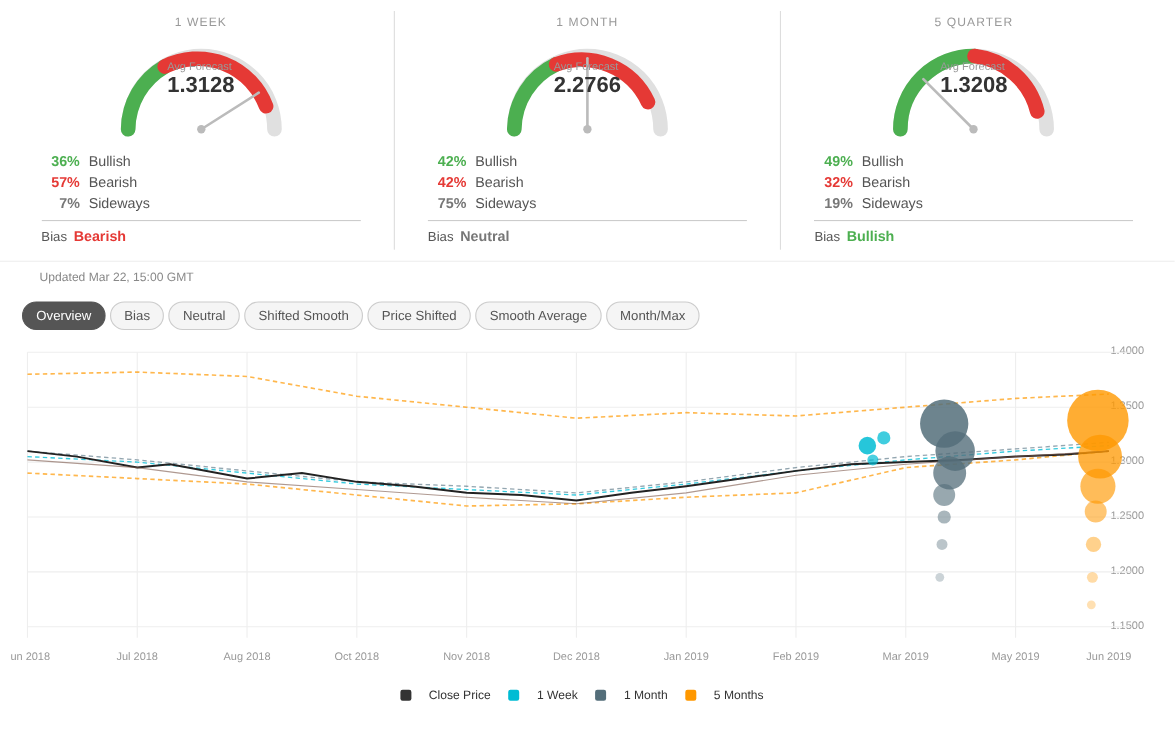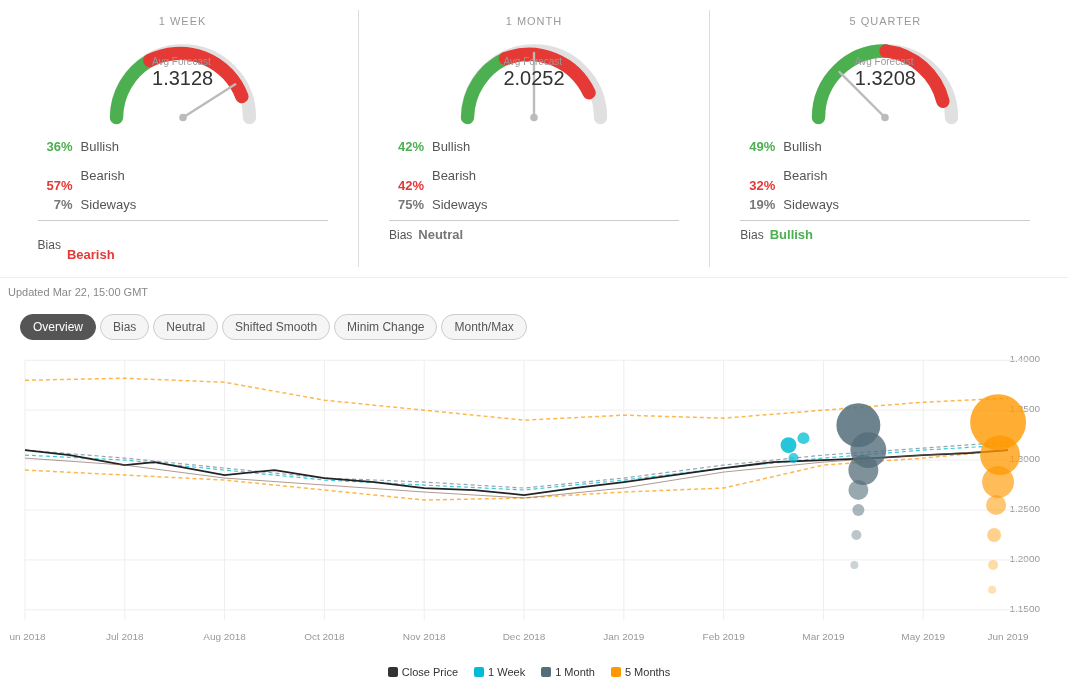--- a/index.html
+++ b/index.html
@@ -49,48 +49,48 @@
     }
 
     .gauge-label .avg-text {
       font-size: 10px;
       color: #999;
       display: block;
     }
 
     .gauge-label .avg-value {
       font-size: 20px;
-      font-weight: normal;
+      font-weight: bold;
       color: #333;
     }
 
     .stats-table {
       width: 100%;
       margin-top: 5px;
     }
 
     .stats-row {
       display: flex;
-      align-items: center;
+      align-items: flex-end;
       padding: 2px 0;
       gap: 8px;
     }
 
     .stat-pct {
       font-weight: bold;
       width: 35px;
       text-align: right;
     }
 
     .stat-label {
       color: #555;
     }
 
     .green { color: #4caf50; }
-    .red { color: #e53935; margin-top: 20px; }
+    .red { color: #e53935; }
     .gray { color: #777; }
 
     .divider-line {
       width: 100%;
       border: none;
       border-top: 1px solid #ccc;
       margin: 6px 0;
     }
 
     .bias-row {
@@ -104,21 +104,21 @@
       color: #555;
       font-size: 12px;
     }
 
     .bias-value {
       font-weight: bold;
       font-size: 13px;
     }
 
     .updated-text {
-      padding: 8px 8px;
+      padding: 8px 36px;
       font-size: 11px;
       color: #888;
     }
 
     .tabs-section {
       padding: 8px 20px 0;
       display: flex;
       gap: 4px;
       align-items: center;
     }
@@ -159,21 +159,21 @@
       display: flex;
       gap: 16px;
       justify-content: center;
       padding: 6px 0 4px;
       font-size: 11px;
     }
 
     .legend-item {
       display: flex;
       align-items: center;
-      gap: 4px;
+      gap: 16px;
     }
 
     .legend-dot {
       width: 10px;
       height: 10px;
       border-radius: 2px;
       display: inline-block;
     }
 
     .panel-separator {
@@ -237,21 +237,21 @@
 
         <path d="M 20 90 A 70 70 0 0 1 60 28" fill="none" stroke="#4caf50" stroke-width="14" stroke-linecap="round"></path>
 
         <path d="M 60 28 A 70 70 0 0 1 148 64" fill="none" stroke="#e53935" stroke-width="14" stroke-linecap="round"></path>
 
         <line x1="90" y1="90" x2="90" y2="22" stroke="#bbb" stroke-width="2.5" stroke-linecap="round"></line>
         <circle cx="90" cy="90" r="4" fill="#bbb"></circle>
       </svg>
       <div class="gauge-label">
         <span class="avg-text">Avg Forecast</span>
-        <span class="avg-value">2.0252</span>
+        <span class="avg-value">2.2766</span>
       </div>
     </div>
     <div class="stats-table">
       <div class="stats-row">
         <span class="stat-pct green">42%</span>
         <span class="stat-label">Bullish</span>
       </div>
       <div class="stats-row">
         <span class="stat-pct red">42%</span>
         <span class="stat-label">Bearish</span>
@@ -311,21 +311,22 @@
 
 </div>
 
 <div class="updated-text">Updated Mar 22, 15:00 GMT</div>
 
 <div class="tabs-section">
   <button class="tab-btn active">Overview</button>
   <button class="tab-btn">Bias</button>
   <button class="tab-btn">Neutral</button>
   <button class="tab-btn">Shifted Smooth</button>
-  <button class="tab-btn">Minim Change</button>
+  <button class="tab-btn">Price Shifted</button>
+  <button class="tab-btn">Smooth Average</button>
   <button class="tab-btn">Month/Max</button>
 </div>
 
 <div class="chart-area">
   <div class="chart-wrapper">
     <svg class="chart-svg" viewBox="0 0 1040 310">
 
       <text x="1032" y="12" font-size="10" fill="#999" text-anchor="end">1.4000</text>
       <text x="1032" y="62" font-size="10" fill="#999" text-anchor="end">1.3500</text>
       <text x="1032" y="112" font-size="10" fill="#999" text-anchor="end">1.3000</text>

